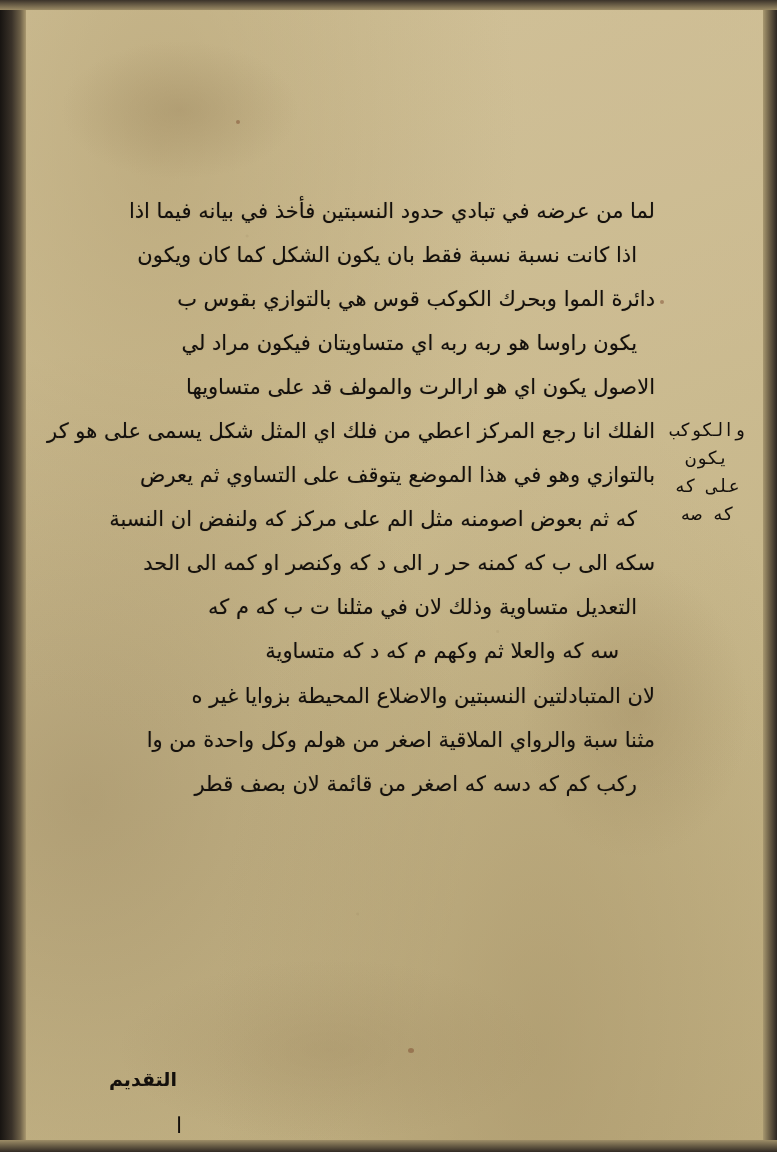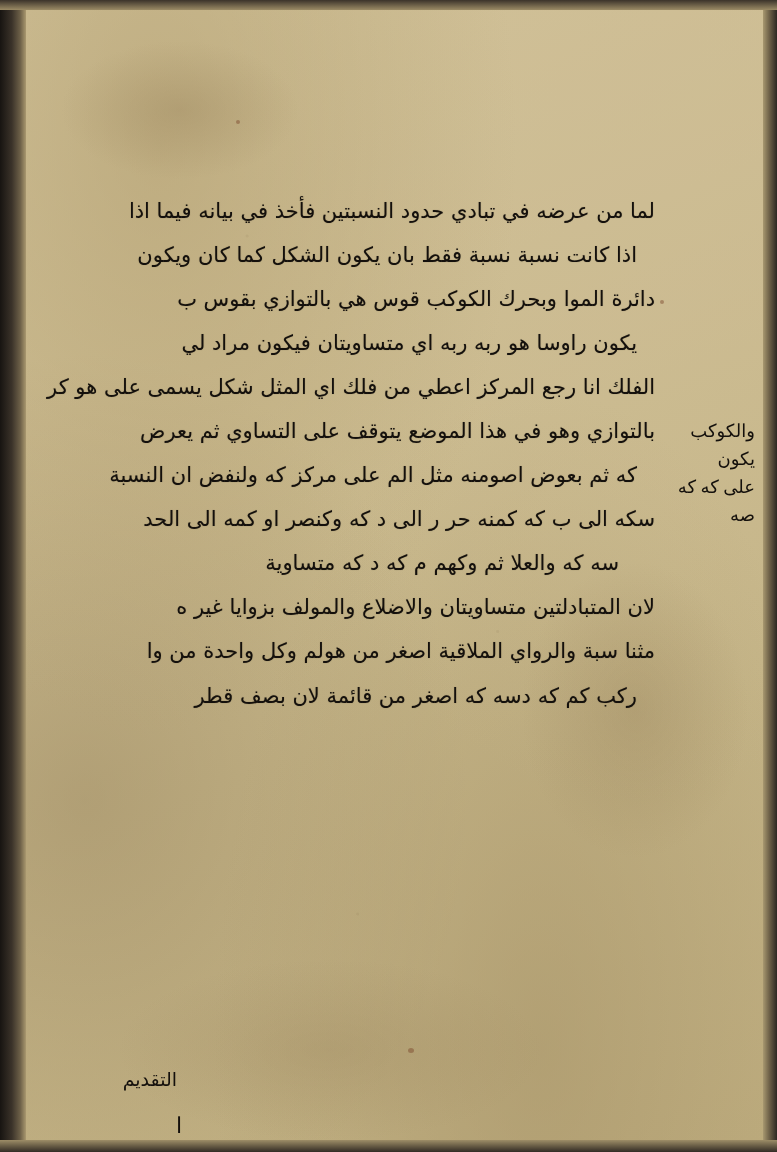--- a/index.html
+++ b/index.html
@@ -99,37 +99,38 @@
   .line.indent-2 { padding-right: 36px; }
 
   
   .margin-note {
     position: absolute;
     right: 22px;
     top: 418px;
     width: 96px;
     z-index: 5;
     direction: rtl;
-    text-align: right;
+    text-align: center;
     color: #14100c;
-    font-family: Liberation Serif, serif;
+    font-family: Liberation Mono, monospace;
     font-size: 18px;
     line-height: 1.55;
   }
 
   
   .catchword {
     position: absolute;
     right: 600px;
     bottom: 62px;
     z-index: 5;
     direction: rtl;
     color: #14100c;
     font-family: "DejaVu Sans", sans-serif;
     font-size: 19px;
+    font-weight: bold;
   }
   .foot-mark {
     position: absolute;
     left: 176px;
     bottom: 14px;
     z-index: 5;
     color: #14100c;
     font-size: 22px;
     font-family: "DejaVu Serif", serif;
   }
@@ -154,26 +155,28 @@
 
   <div class="foxing" style="left:408px; top:1048px;"></div>
   <div class="foxing" style="left:236px; top:120px; width:4px; height:4px;"></div>
   <div class="foxing" style="left:660px; top:300px; width:4px; height:4px;"></div>
 
   <div class="textblock">
     <div class="line">لما من عرضه في تبادي حدود النسبتين فأخذ في بيانه فيما اذا</div>
     <div class="line indent-1">اذا كانت نسبة نسبة فقط بان يكون الشكل كما كان ويكون</div>
     <div class="line">دائرة الموا وبحرك الكوكب قوس هي بالتوازي بقوس ب</div>
     <div class="line indent-1">يكون راوسا هو ربه ربه اي متساويتان فيكون مراد لي</div>
+    <div class="line">الاصول يكون اي هو ارالرت والمولف قد على متساويها</div>
     <div class="line">الفلك انا رجع المركز اعطي من فلك اي المثل شكل يسمى على هو كر</div>
     <div class="line">بالتوازي وهو في هذا الموضع يتوقف على التساوي ثم يعرض</div>
     <div class="line indent-1">كه ثم بعوض اصومنه مثل الم على مركز كه ولنفض ان النسبة</div>
     <div class="line">سكه الى ب كه كمنه حر ر الى د كه وكنصر او كمه الى الحد</div>
+    <div class="line indent-1">التعديل متساوية وذلك لان في مثلنا ت ب كه م كه</div>
     <div class="line indent-2">سه كه والعلا ثم وكهم م كه د كه متساوية</div>
-    <div class="line">لان المتبادلتين متساويتان والاضلاع والمولف بزوايا غير ه</div>
+    <div class="line">لان المتبادلتين النسبتين والاضلاع المحيطة بزوايا غير ه</div>
     <div class="line">مثنا سبة والرواي الملاقية اصغر من هولم وكل واحدة من وا</div>
     <div class="line indent-1">ركب كم كه دسه كه اصغر من قائمة لان بصف قطر</div>
   </div>
 
   <div class="margin-note">
     <div>والكوكب يكون</div>
     <div>على كه كه صه</div>
   </div>
 
   <div class="catchword">التقديم</div>

